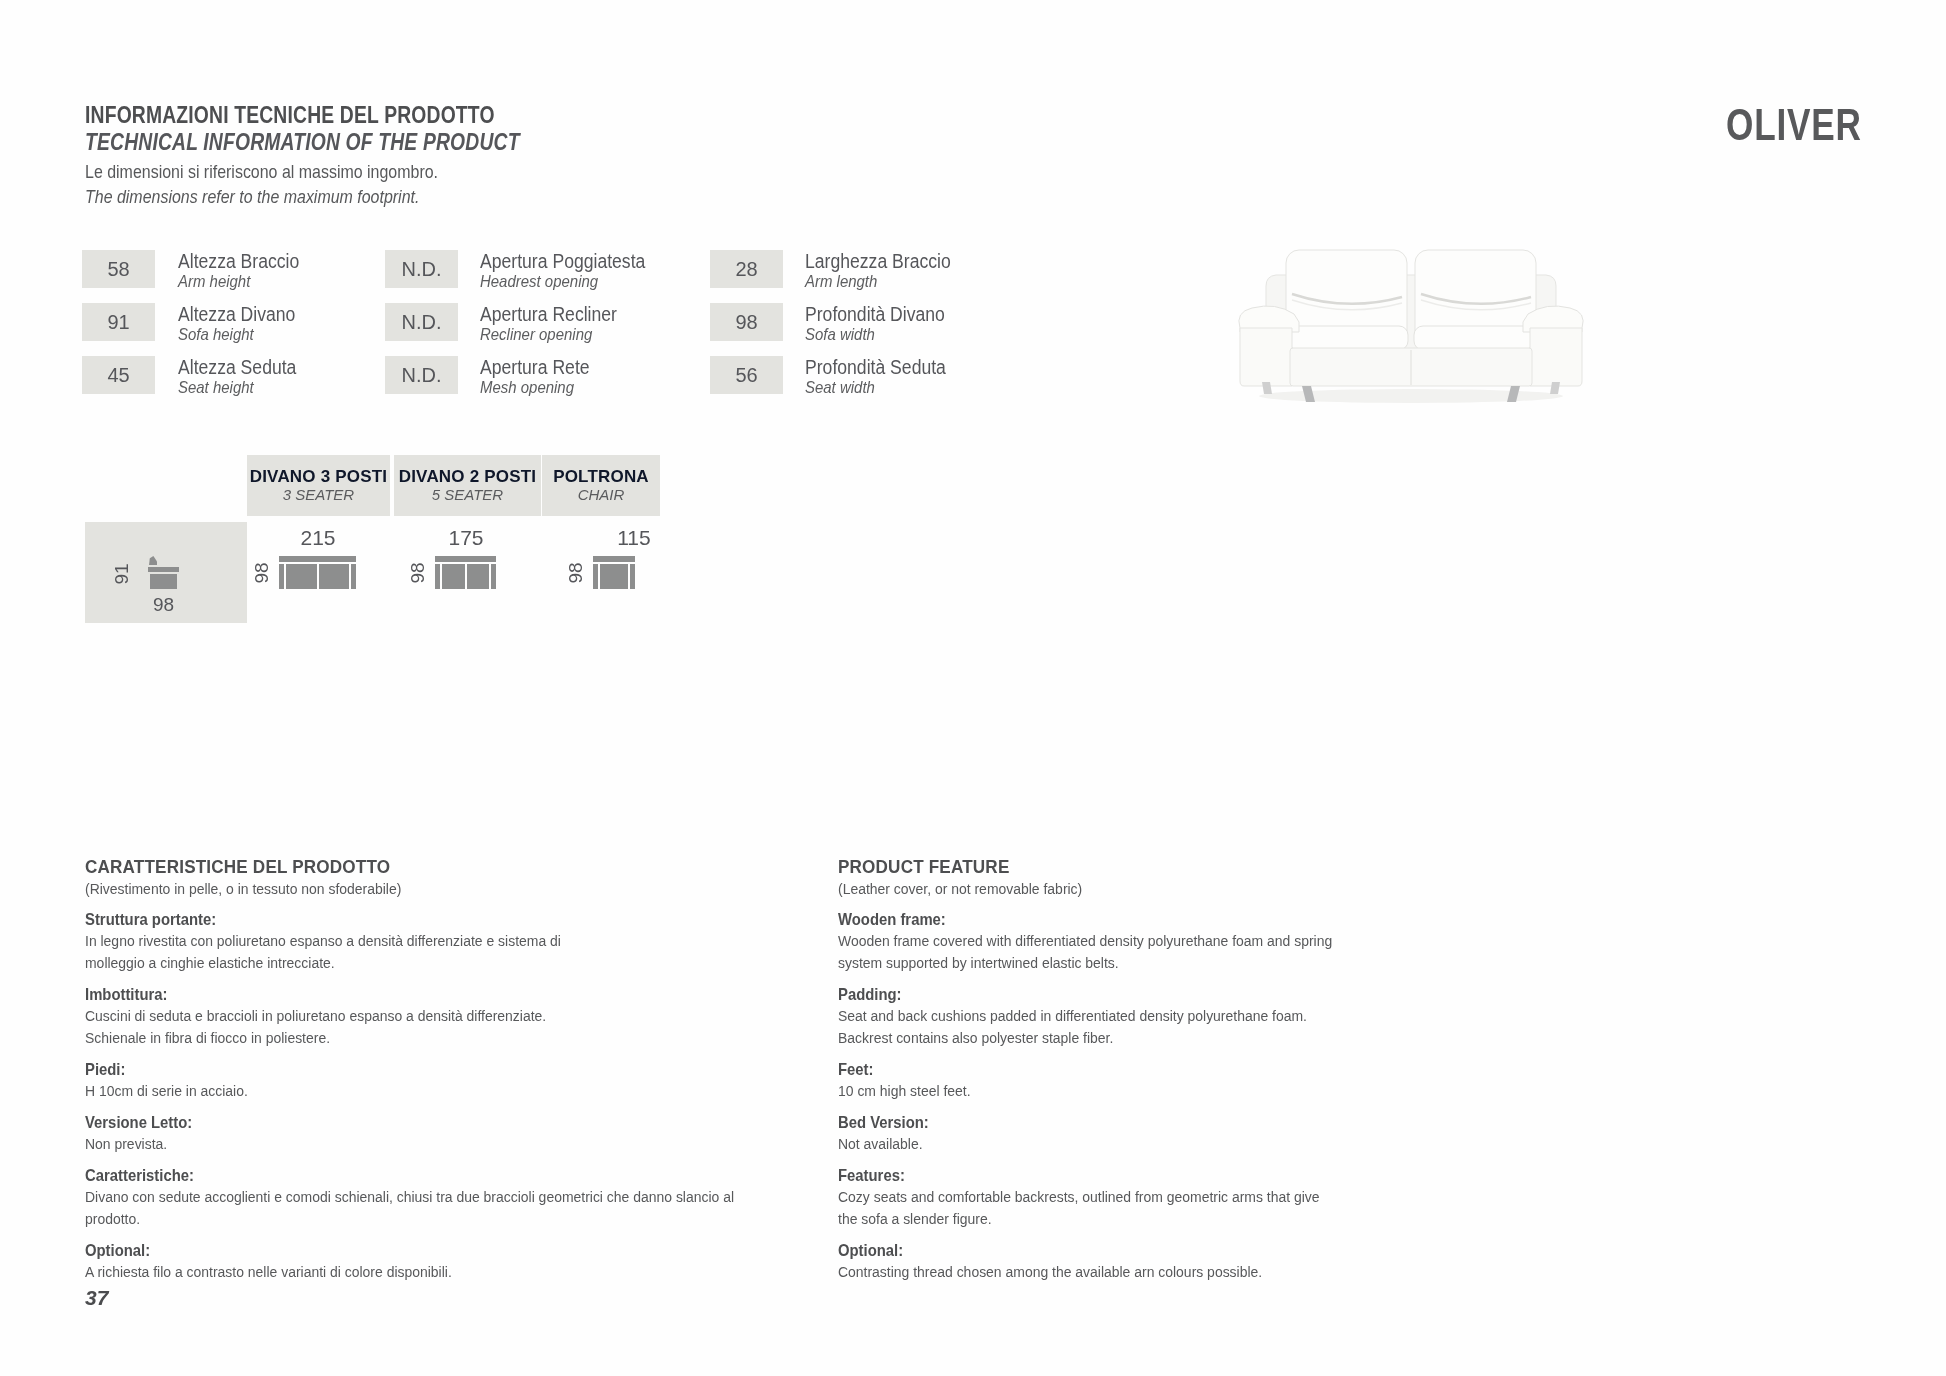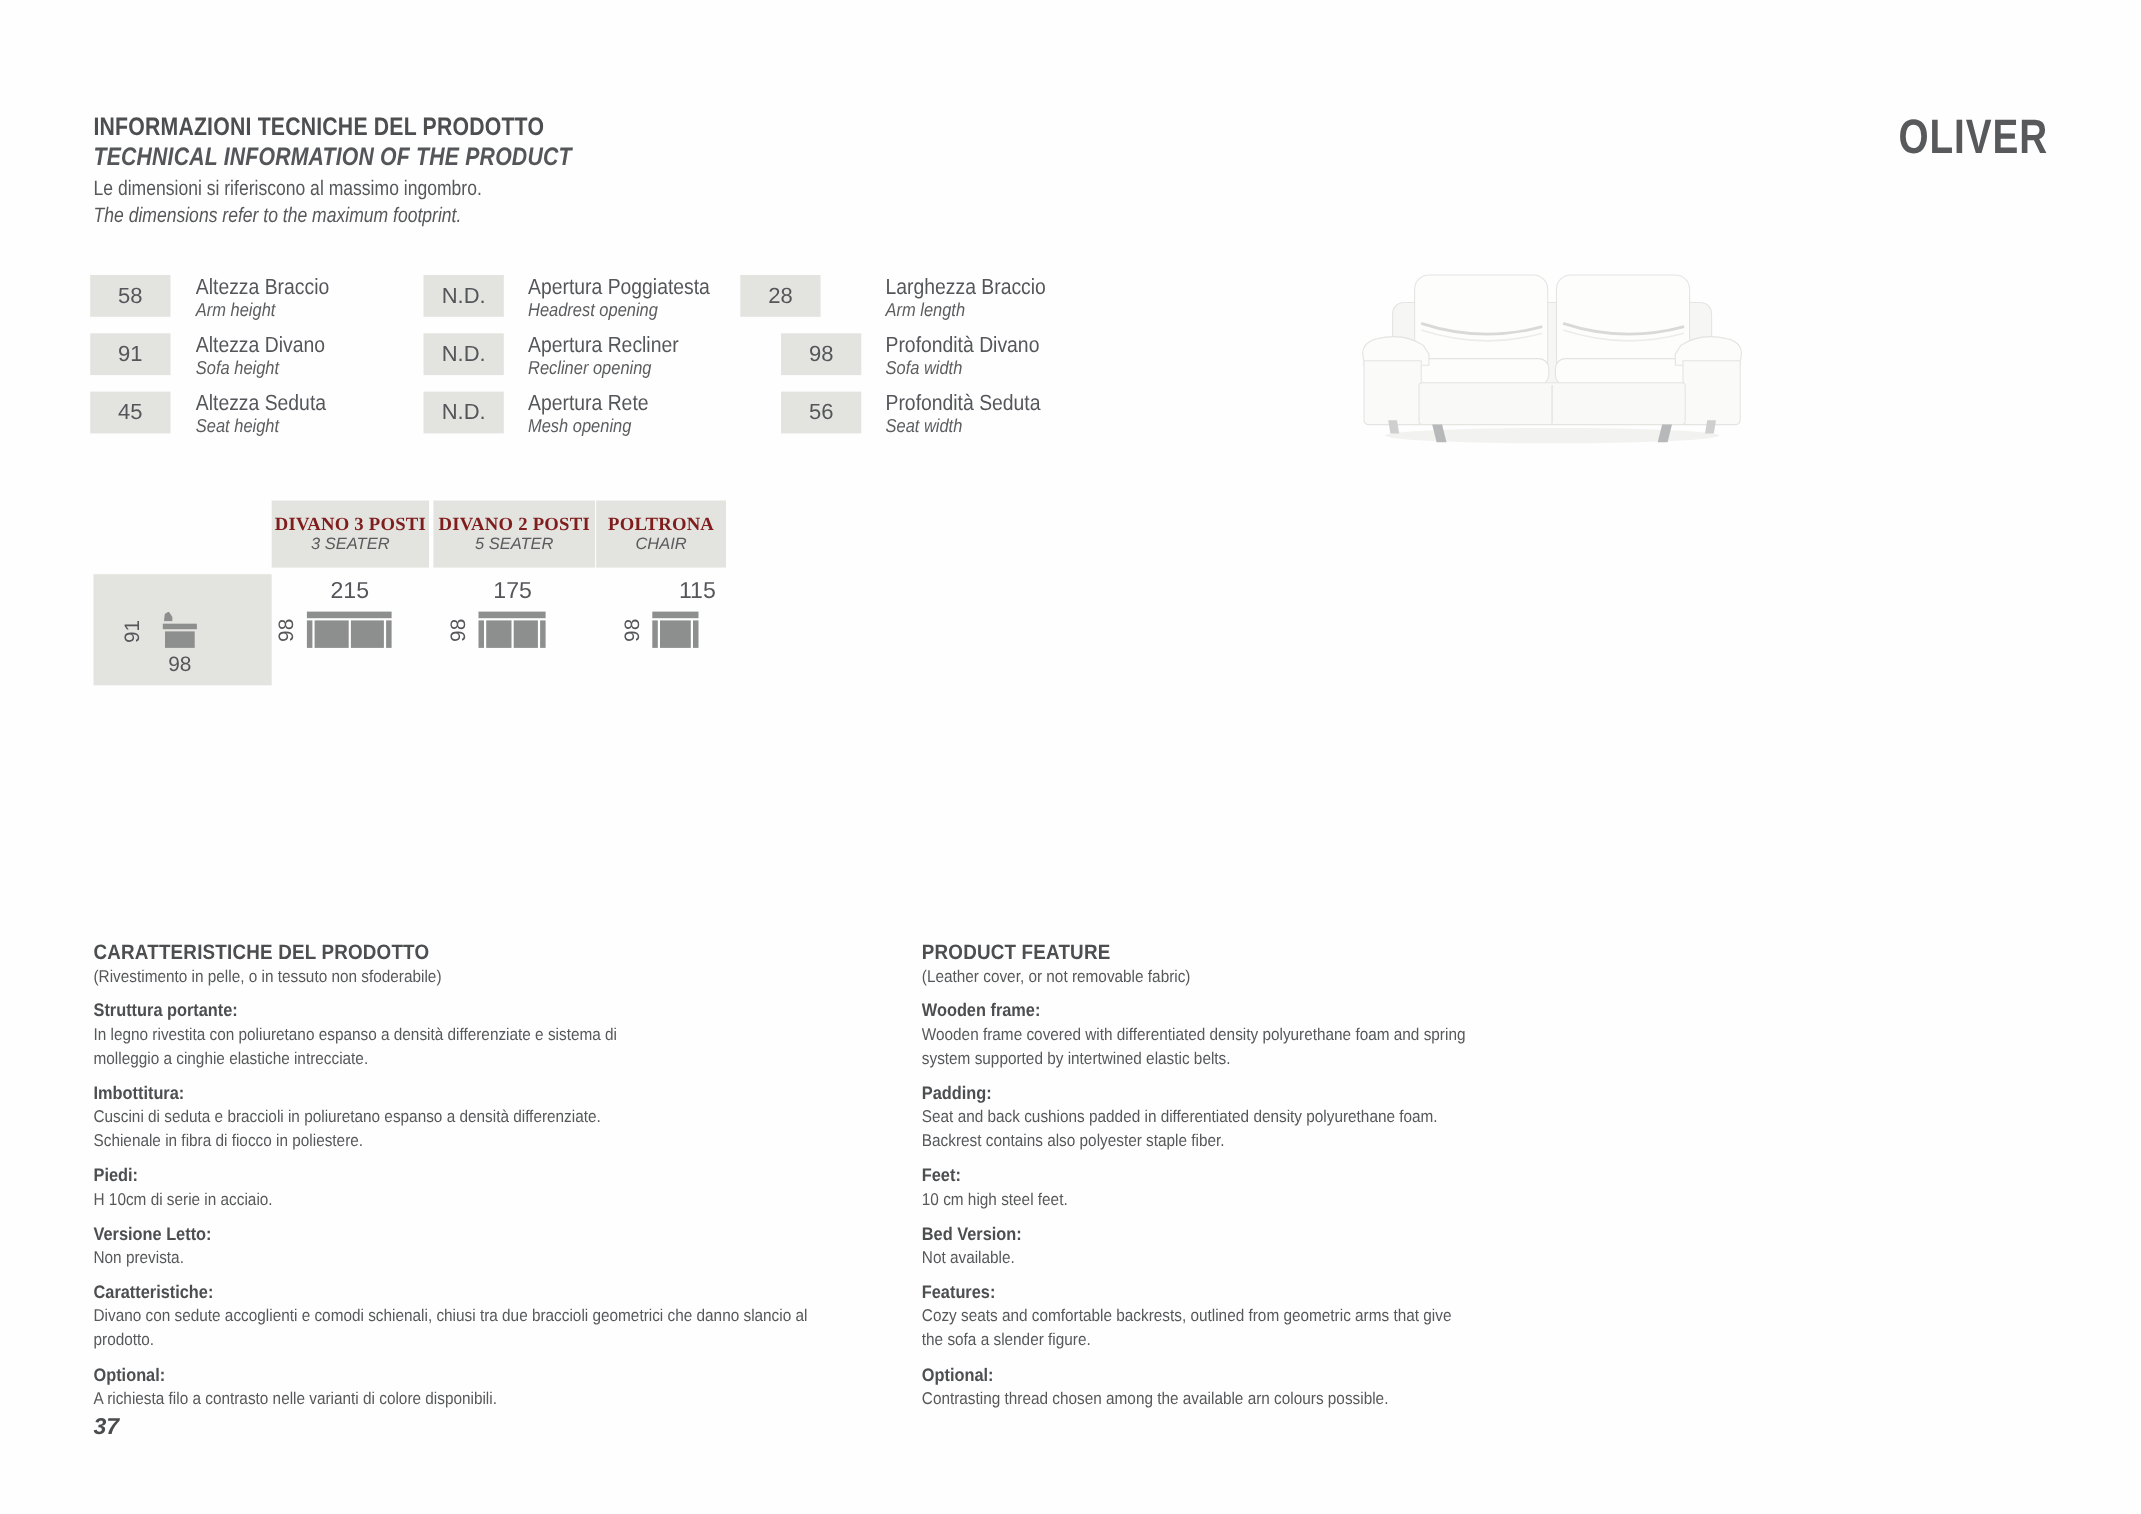--- a/index.html
+++ b/index.html
@@ -26,21 +26,21 @@
     font-size:20px;color:#55565a;
   }
   .mlabel{position:absolute;transform:scaleX(.88);transform-origin:left top;white-space:nowrap;}
   .ml-main{font-size:20px;line-height:21px;color:#55565a;}
   .ml-sub{font-size:17px;font-style:italic;line-height:19px;color:#5c5d5f;}
   
   .th-cell{
     position:absolute;height:61px;background:#e3e3df;top:455px;
     display:flex;flex-direction:column;align-items:center;justify-content:center;
   }
-  .th-main{font-size:17px;font-weight:bold;color:#7f1d1d;letter-spacing:.2px;line-height:19px;font-family:Liberation Serif, serif;}
+  .th-main{font-size:17px;font-weight:bold;color:#0f172a;letter-spacing:.2px;line-height:19px;}
   .th-sub{font-size:15px;font-style:italic;color:#5a5b5d;line-height:18px;}
   .side-cell{position:absolute;left:85px;top:522px;width:162px;height:101px;background:#e3e3df;}
   .tw-num{position:absolute;top:526px;width:90px;text-align:center;font-size:21px;color:#55565a;}
   .tv-icon{position:absolute;top:556px;}
   .tv-back{height:6px;background:#8d8e8e;margin-bottom:2px;}
   .tv-row{display:flex;height:25px;}
   .tv-arm{width:5px;background:#8d8e8e;}
   .tv-gap{width:2px;}
   .tv-cushion{flex:1;background:#8d8e8e;}
   .depth-label{
@@ -117,21 +117,21 @@
     <div class="ml-sub">Recliner opening</div>
   </div>
   <div class="mbox" style="left:385px;top:356px">
       <span>N.D.</span>
     </div>
   <div class="mlabel" style="left:480px;top:357px">
     <div class="ml-main">Apertura Rete</div>
     <div class="ml-sub">Mesh opening</div>
   </div>
 
-  <div class="mbox" style="left:673px;top:250px">
+  <div class="mbox" style="left:710px;top:250px">
       <span>28</span>
     </div>
   <div class="mlabel" style="left:805px;top:251px">
     <div class="ml-main">Larghezza Braccio</div>
     <div class="ml-sub">Arm length</div>
   </div>
   <div class="mbox" style="left:710px;top:303px">
       <span>98</span>
     </div>
   <div class="mlabel" style="left:805px;top:304px">

